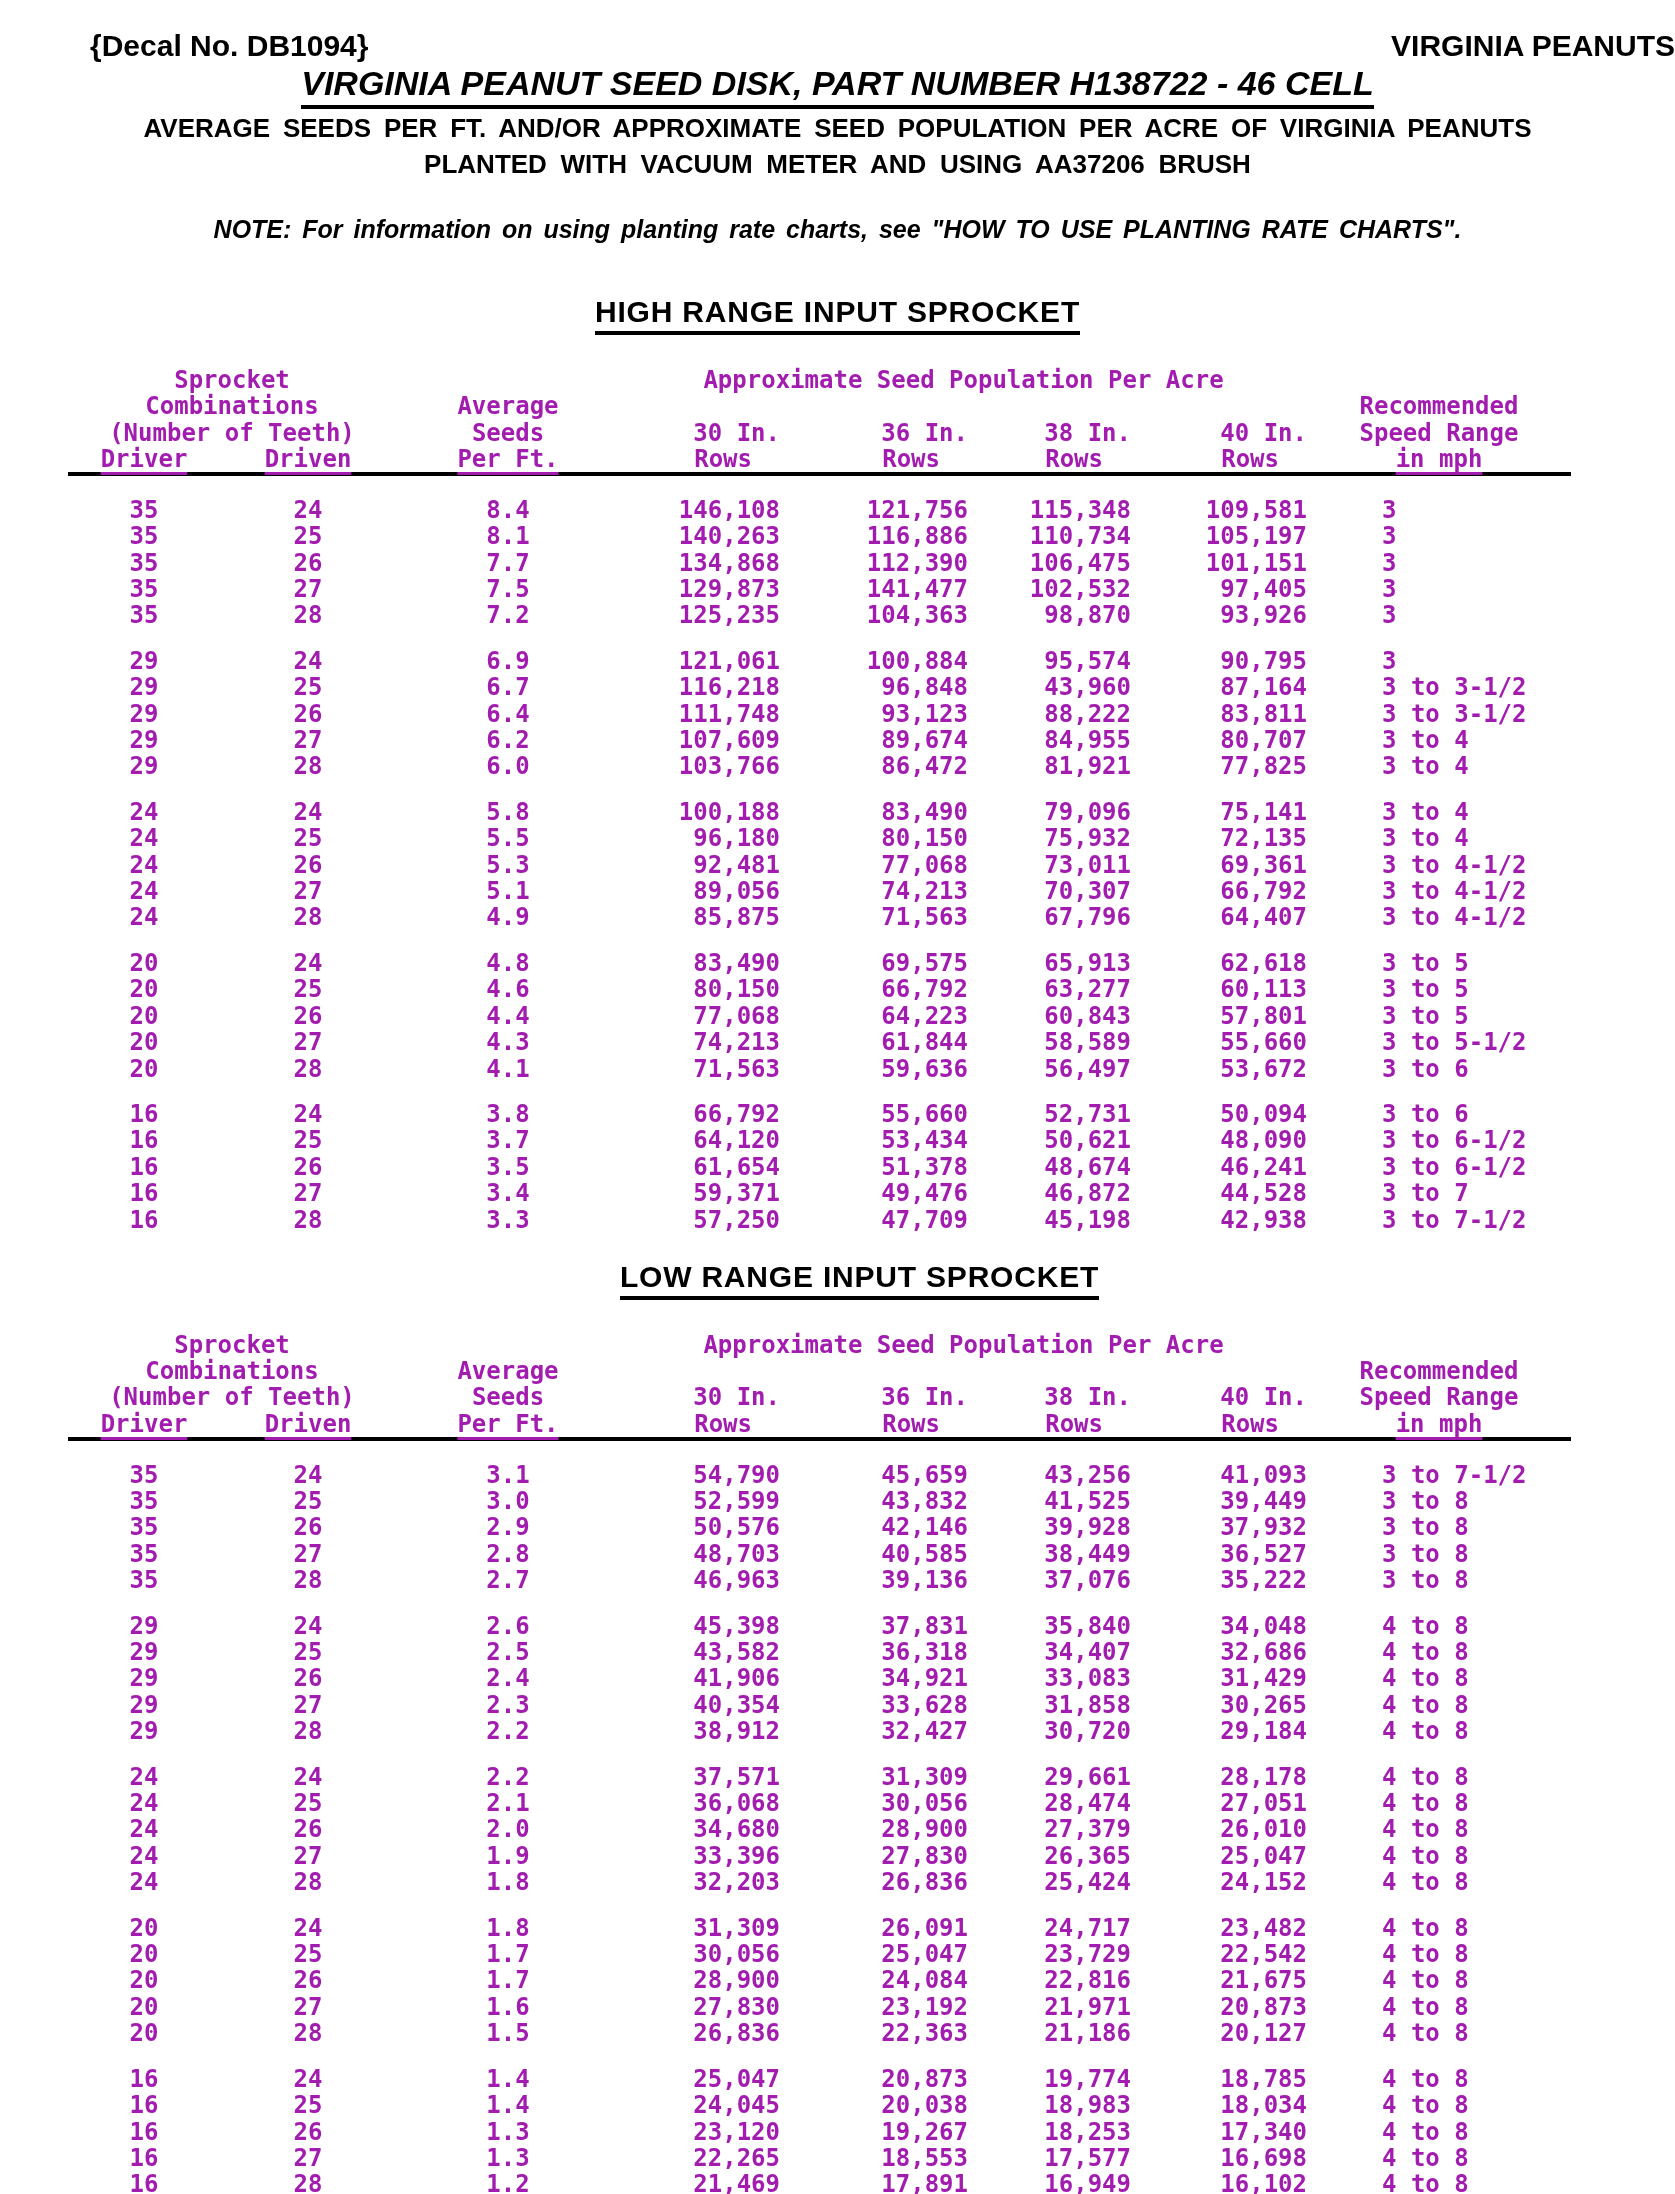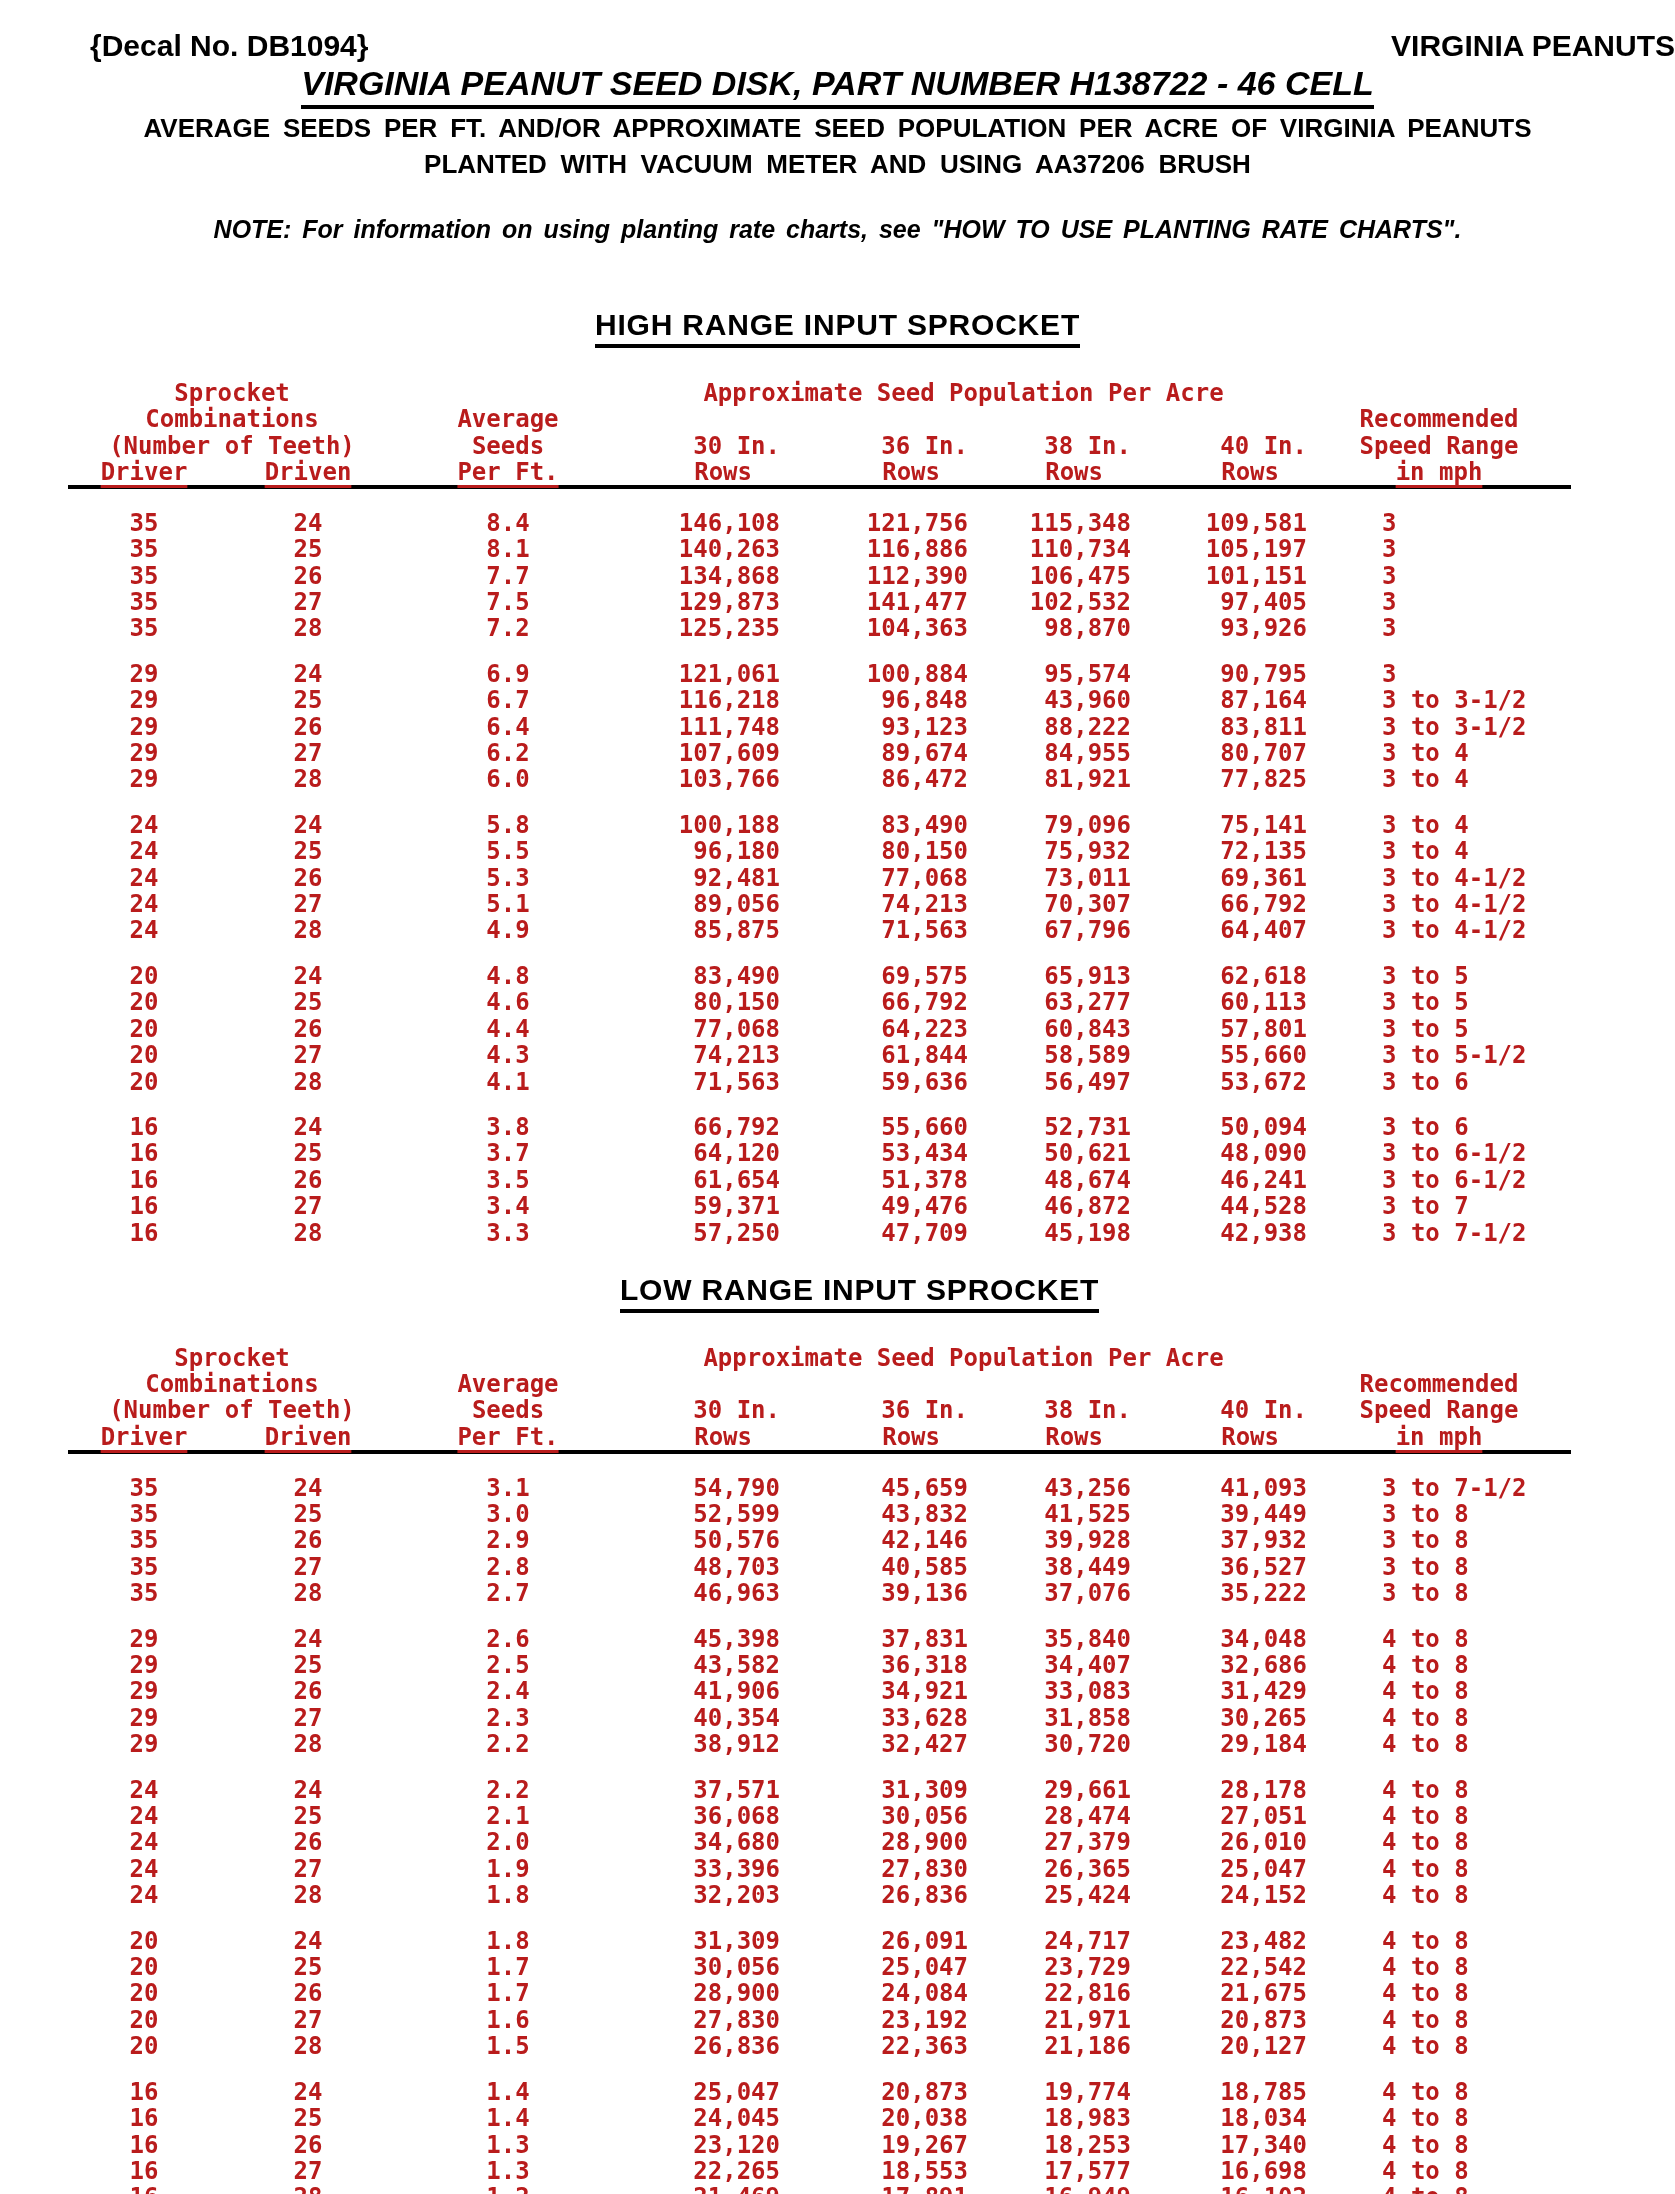--- a/index.html
+++ b/index.html
@@ -27,28 +27,28 @@
   .subtitle2 { text-align:center; font-size:26px; font-weight:bold; word-spacing:6.4px; margin-top:4.8px; }
   .note {
     text-align:center; margin-top:35px;
     font-size:25px; font-style:italic; font-weight:600; word-spacing:4px;
   }
   .section-title-wrap { text-align:center; }
   .section-title {
     display:inline-block; font-size:30px; font-weight:bold;
     border-bottom:4px solid #000; padding-bottom:1.6px; letter-spacing:0.8px;
   }
-  .high-title { margin-top:64px; }
+  .high-title { margin-top:51px; }
   .low-title  { margin-top:27px;margin-left:44px; }
   
   table.rate {
     border-collapse:collapse; table-layout:fixed;
     margin-left:68px; margin-top:32px;
     font-family:"DejaVu Sans Mono", monospace;
-    font-weight:bold; font-size:24px; color:#b91c1c;
+    font-weight:bold; font-size:24px; color:#a21caf;
   }
   table.rate td { height:26.4px; line-height:26.4px; padding:0; white-space:nowrap; overflow:visible; }
   thead td { height:29px; line-height:29px; }
   thead tr.rule-row td { border-bottom:4.8px solid #000; }
   .ctr { text-align:center; }
   .rgt { text-align:right; }
   .rows-pad { padding-right:28px !important; }
   .u { text-decoration:underline; text-underline-offset:4.8px; text-decoration-thickness:3.2px; }
   tbody td.c0, tbody td.c1, tbody td.c2 { text-align:center; }
   tbody td.c3, tbody td.c4, tbody td.c5, tbody td.c6 { text-align:right; }

